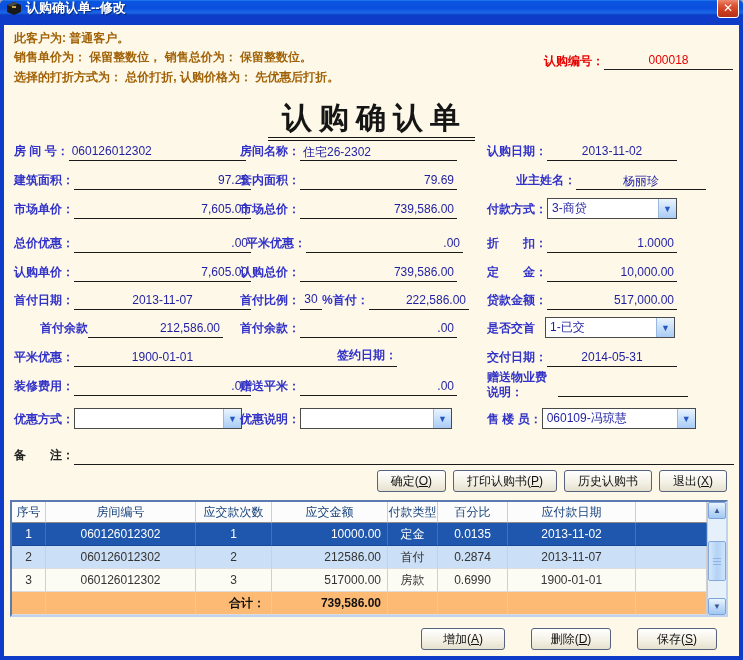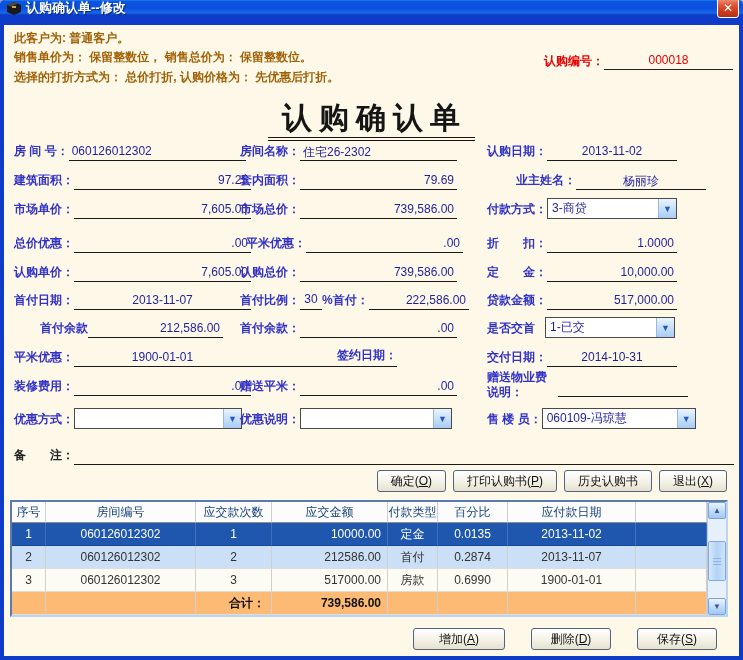--- a/index.html
+++ b/index.html
@@ -192,21 +192,21 @@
     <div class="fld" style="left:10px;top:322px;">
       <span class="fl">平米优惠：</span>
       <span class="fv ac" style="width:177px;">1900-01-01</span>
     </div>
     <div class="fld" style="left:236px;top:322px;flex-direction:column;">
       <span class="fl">签约日期：</span>
       <span class="fv ac" style="width:157px;">2013-11-02</span>
     </div>
     <div class="fld" style="left:483px;top:322px;">
       <span class="fl">交付日期：</span>
-      <span class="fv ac" style="width:130px;">2014-10-31</span>
+      <span class="fv ac" style="width:130px;">2014-05-31</span>
     </div>
 
     <div class="fld" style="left:10px;top:351px;">
       <span class="fl">装修费用：</span>
       <span class="fv ar" style="width:177px;">.00</span>
     </div>
     <div class="fld" style="left:236px;top:351px;">
       <span class="fl">赠送平米：</span>
       <span class="fv ar" style="width:157px;">.00</span>
     </div>
@@ -310,19 +310,19 @@
       <div class="vscroll">
         <span class="sbtn">▲</span>
         <span class="strack">
           <span class="sthumb"></span>
         </span>
         <span class="sbtn">▼</span>
       </div>
     </div>
 
     <div class="btnrow" style="right:22px;top:603px;gap:26px;">
-      <button class="xpbtn" style="width:92px;"><span>增加(</span><u>A</u><span>)</span></button>
+      <button class="xpbtn" style="width:84px;"><span>增加(</span><u>A</u><span>)</span></button>
       <button class="xpbtn" style="width:80px;"><span>删除(</span><u>D</u><span>)</span></button>
       <button class="xpbtn" style="width:80px;"><span>保存(</span><u>S</u><span>)</span></button>
     </div>
 
   </div>
 </div>
 
 </body></html>

